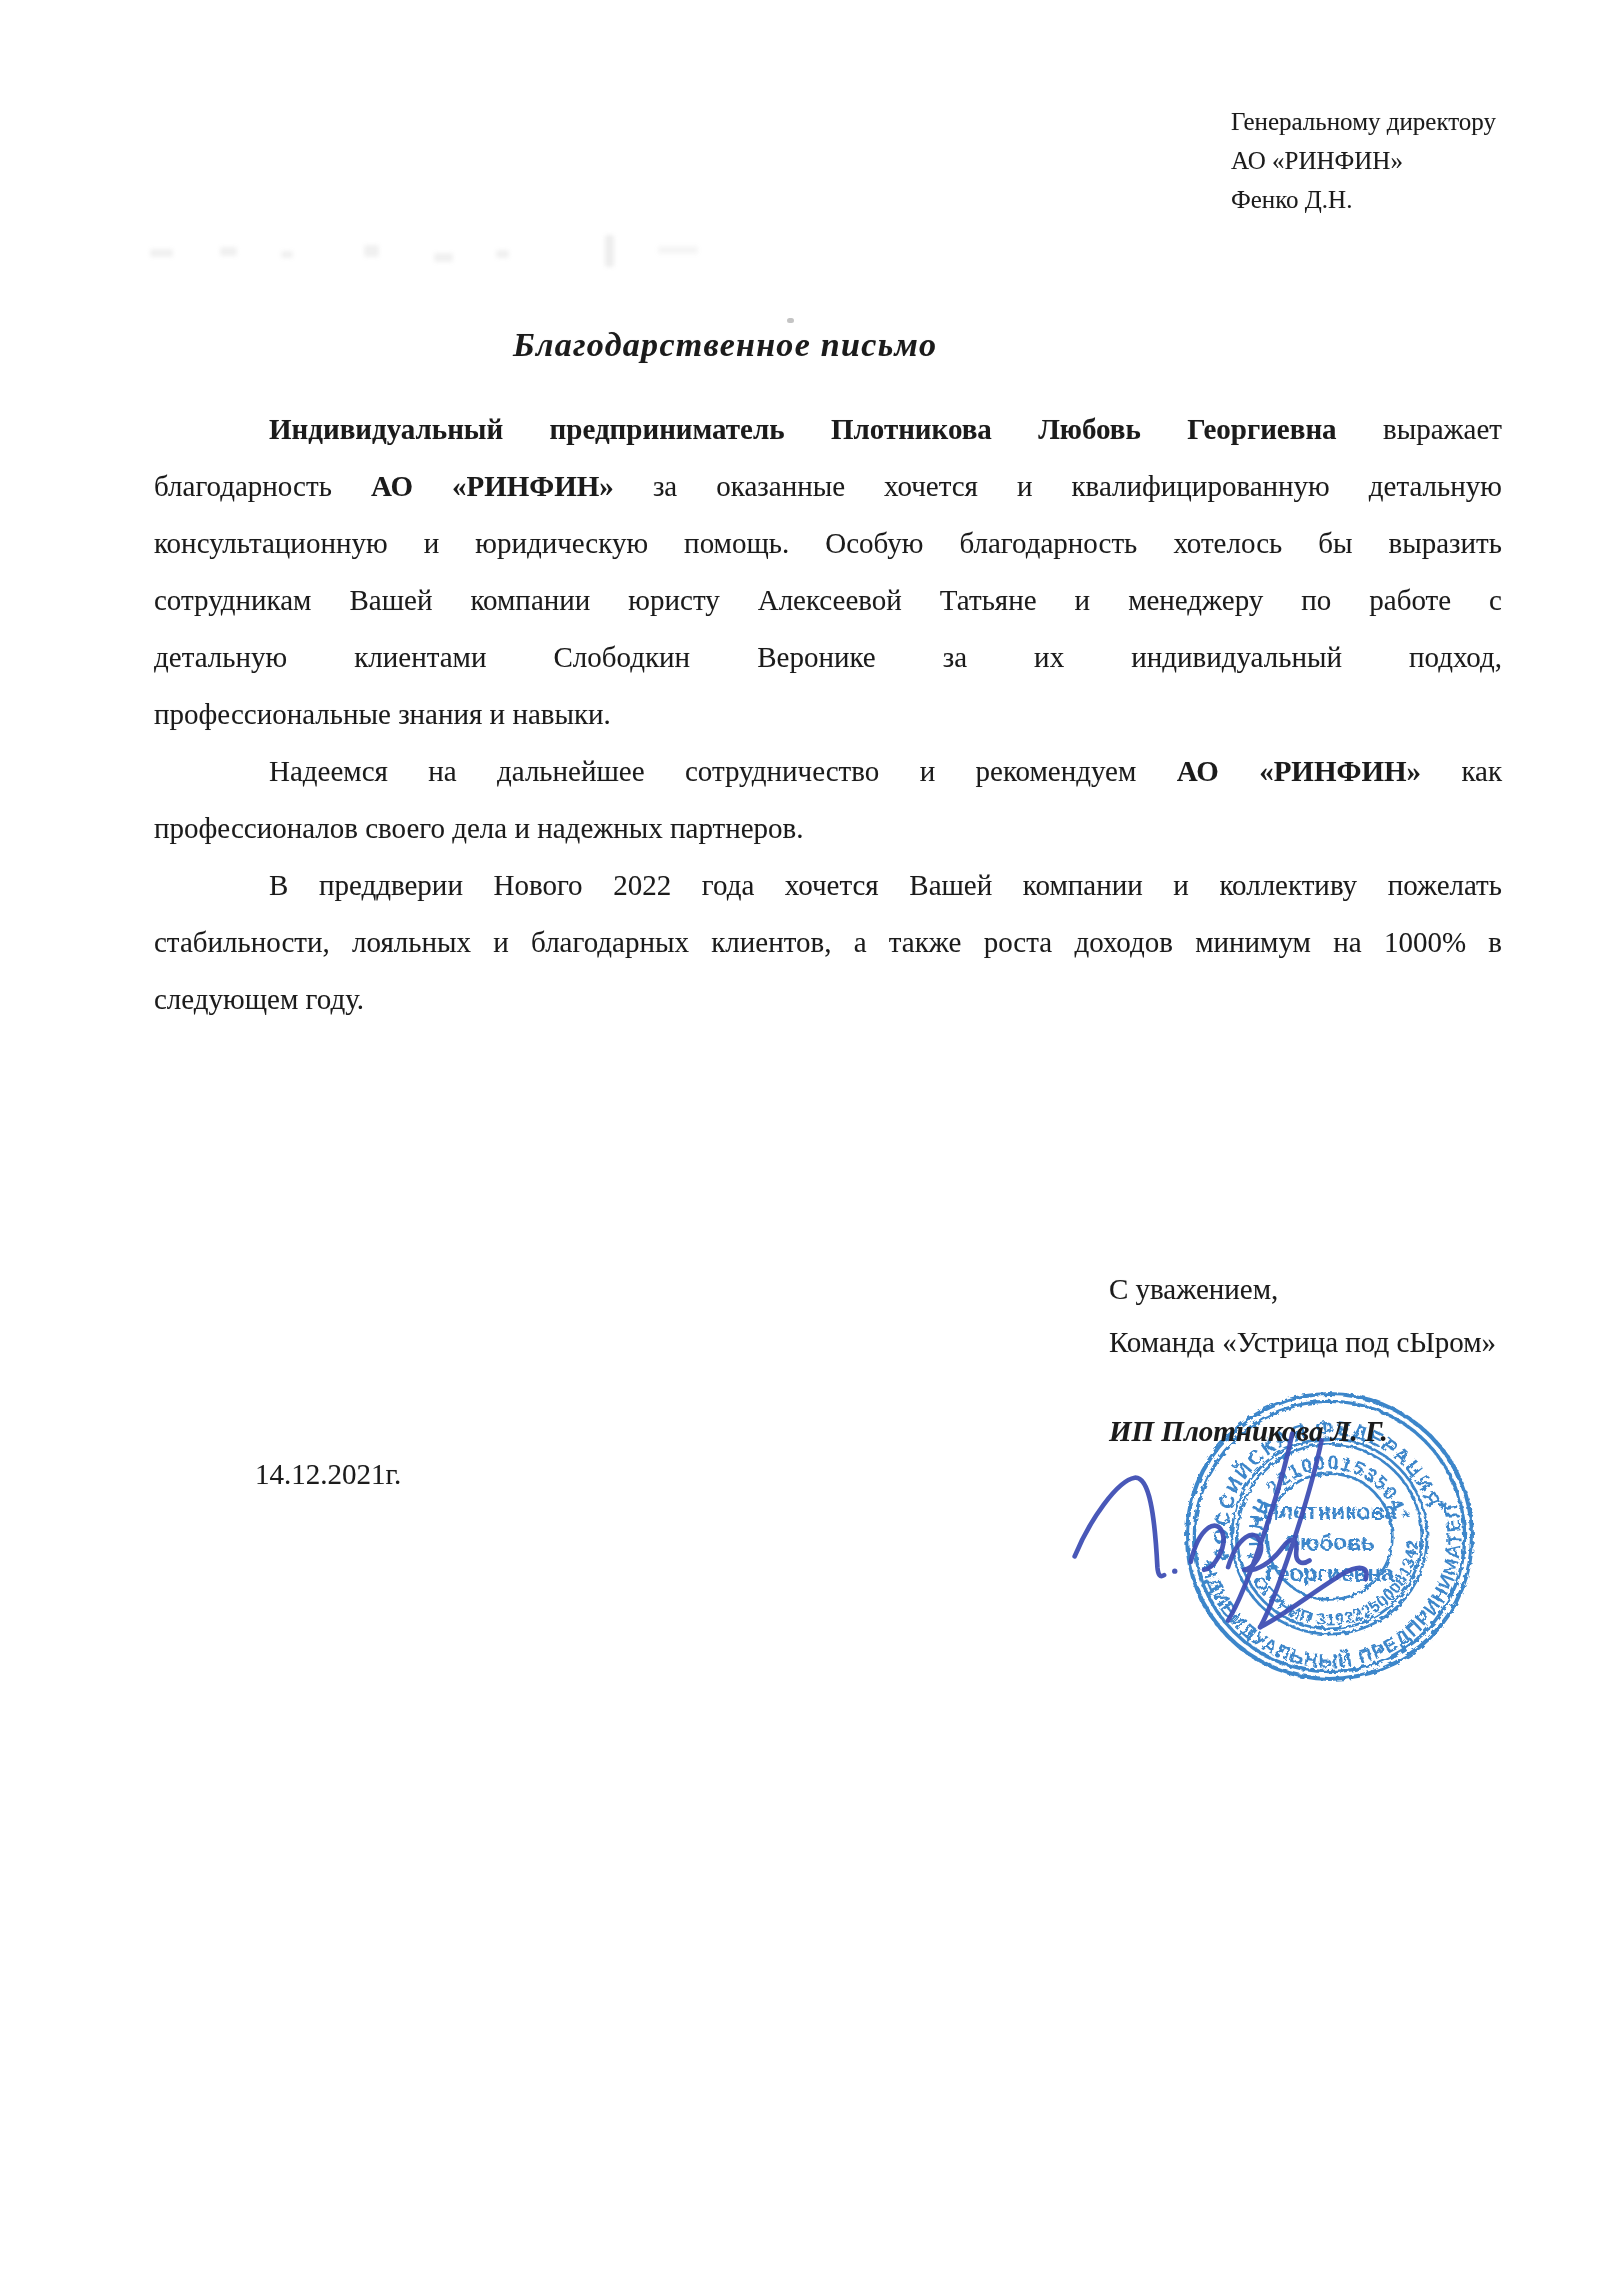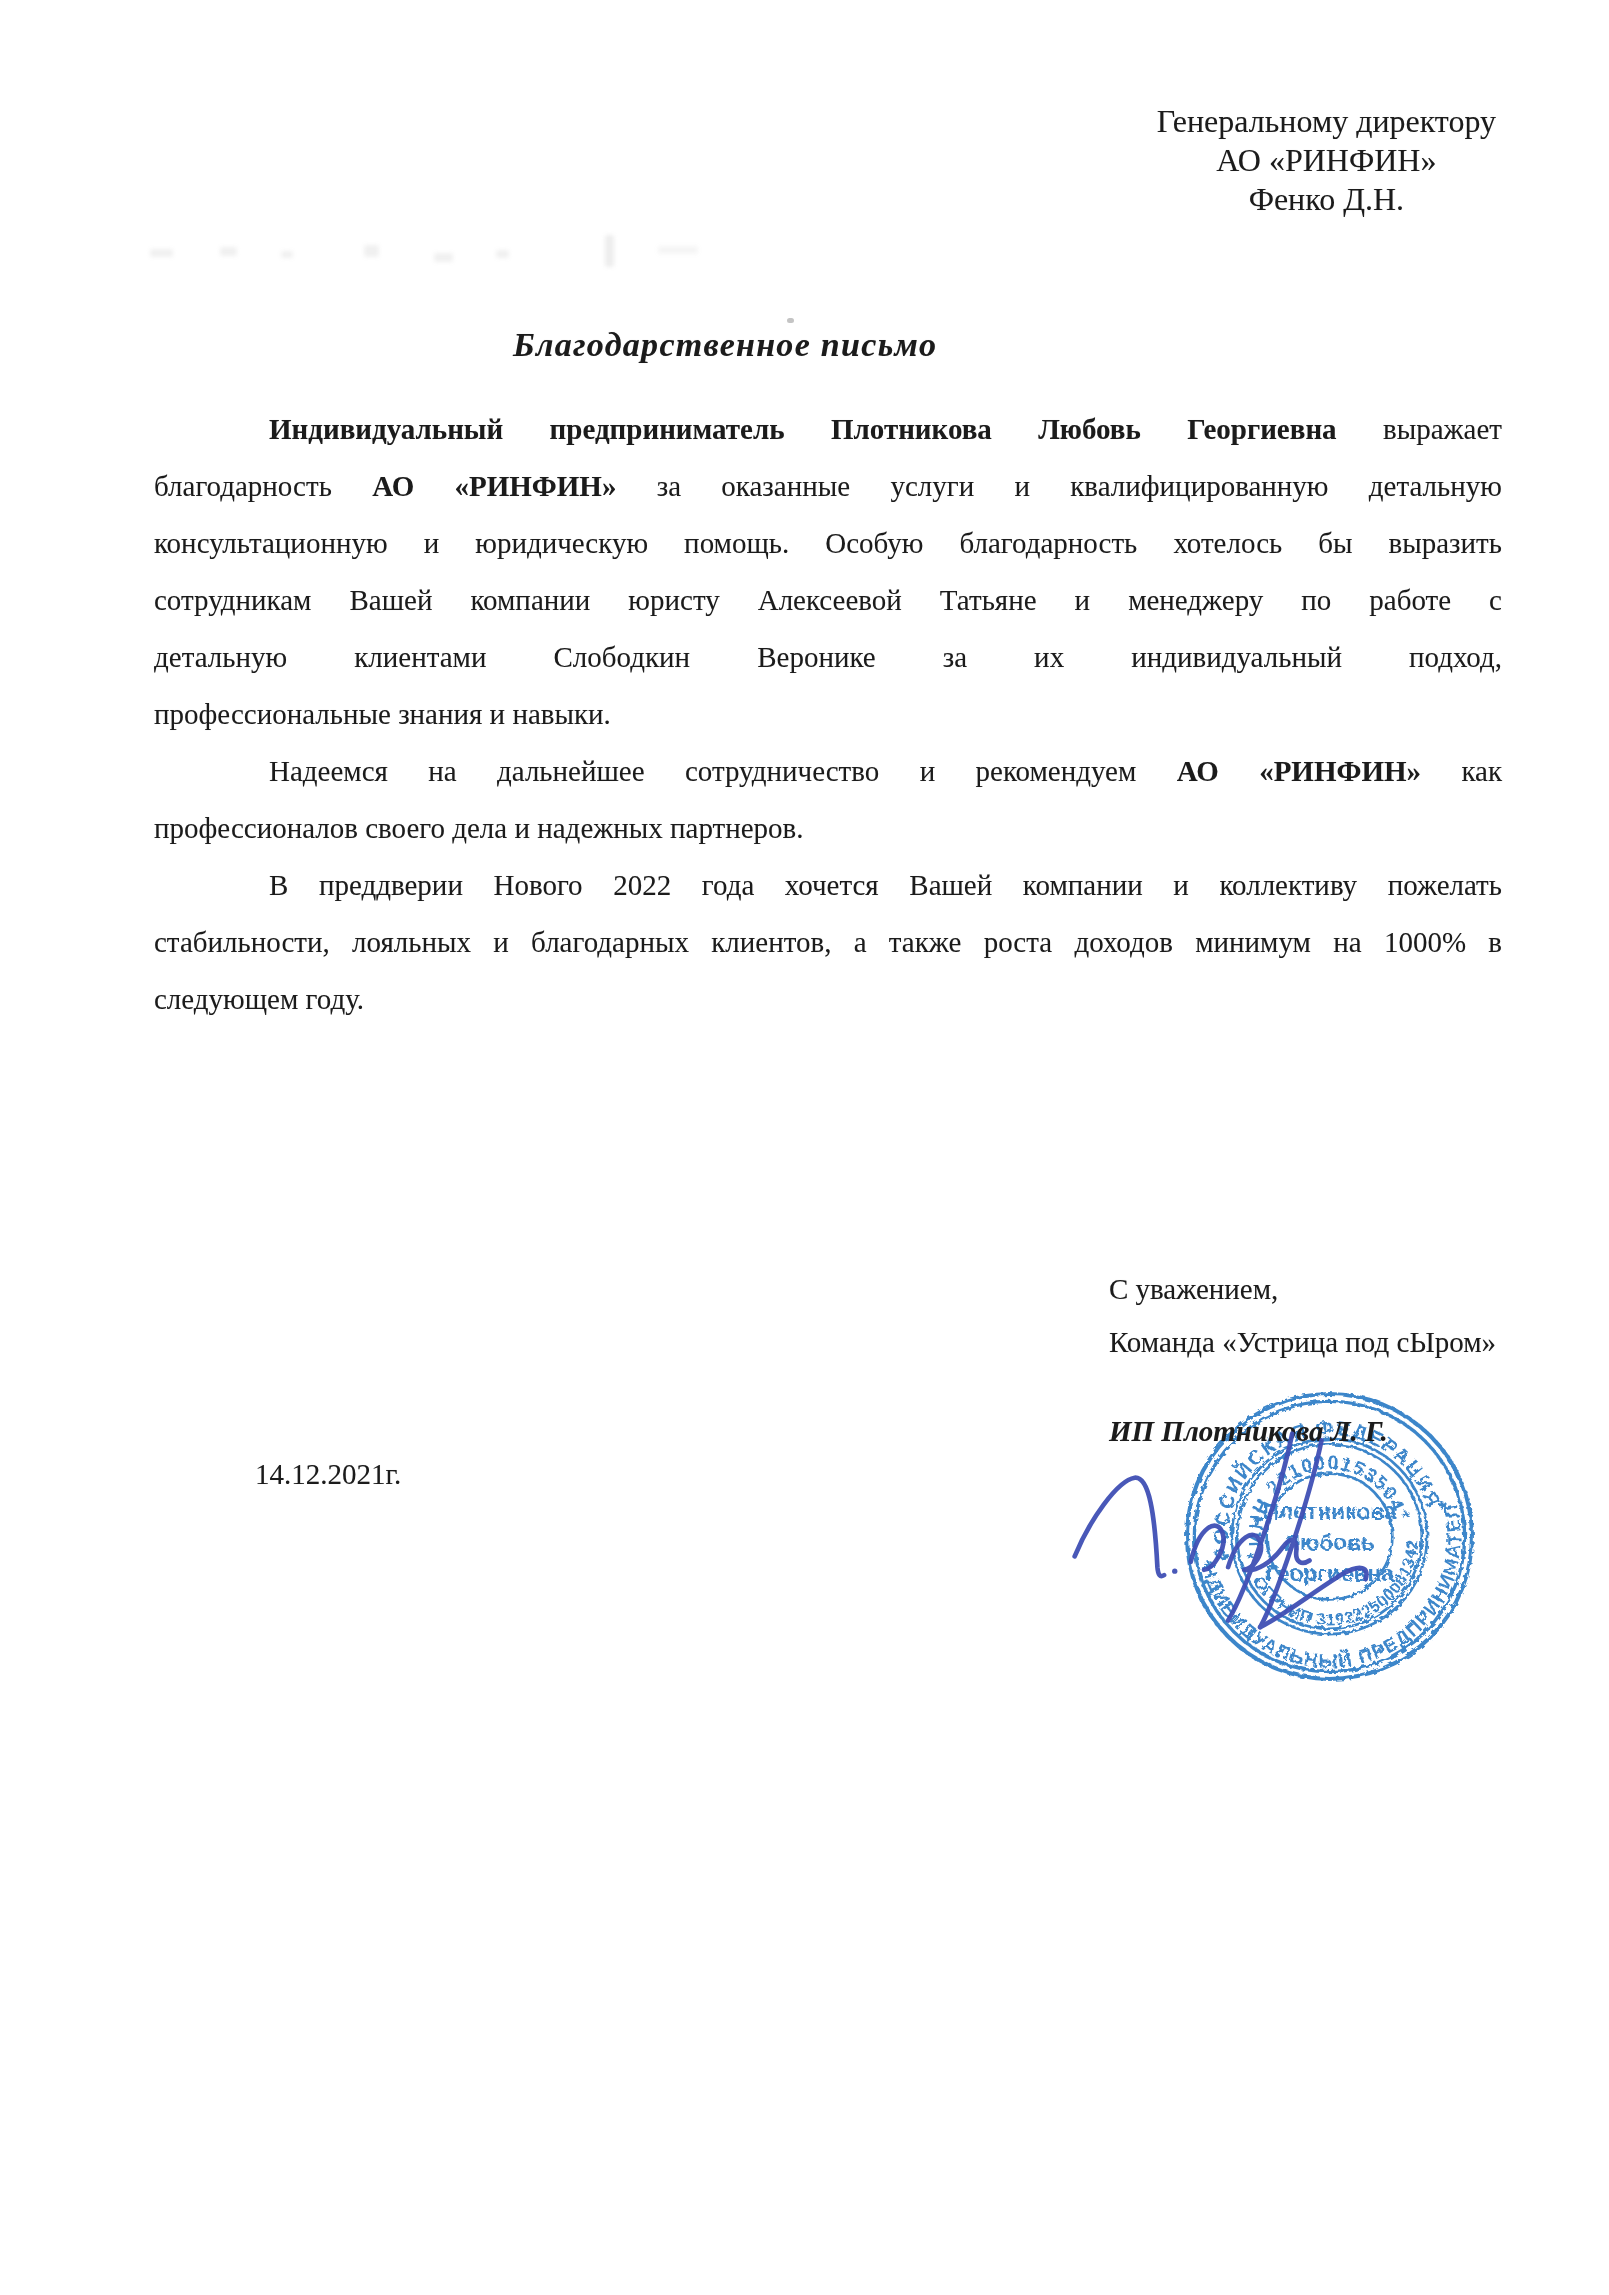--- a/index.html
+++ b/index.html
@@ -6,21 +6,21 @@
   body{
     width:1609px;height:2295px;background:#ffffff;
     font-family:"Liberation Serif", serif;color:#1b1b1b;
     position:relative;overflow:hidden;
   }
   .page{position:absolute;inset:0;background:#ffffff;}
 
   
   .recipient{
     position:absolute;top:102px;right:113px;z-index:2;
-    text-align:center;font-size:32px;line-height:39px;
+    text-align:left;font-size:25px;line-height:39px;
     text-shadow:0 0 0.7px rgba(0,0,0,.25);
   }
 
   
   .title{
     position:absolute;top:326px;left:0;width:1417px;z-index:2;
     text-align:center;font-size:34px;font-weight:bold;font-style:italic;
     letter-spacing:1.3px;text-shadow:0 0 0.7px rgba(0,0,0,.3);
   }
   .title-inner{display:inline-block;transform:translateX(16.7px);}
@@ -96,21 +96,21 @@
       <div class="hline">Фенко Д.Н.</div>
     </div>
 
   <div class="title">
     <span class="title-inner">Благодарственное письмо</span>
   </div>
 
   <div class="body-text">
       <div class="para">
         <div class="line just first"><span class="b">Индивидуальный предприниматель Плотникова Любовь Георгиевна</span><span> выражает</span></div>
-        <div class="line just"><span>благодарность </span><span class="b">АО «РИНФИН»</span><span> за оказанные услуги и квалифицированную детальную</span></div>
+        <div class="line just"><span>благодарность </span><span class="b">АО «РИНФИН»</span><span> за оказанные хочется и квалифицированную детальную</span></div>
         <div class="line just"><span>консультационную и юридическую помощь. Особую благодарность хотелось бы выразить</span></div>
         <div class="line just"><span>сотрудникам Вашей компании юристу Алексеевой Татьяне и менеджеру по работе с</span></div>
         <div class="line just"><span>детальную клиентами Слободкин Веронике за их индивидуальный подход,</span></div>
         <div class="line"><span>профессиональные знания и навыки.</span></div>
       </div>
       <div class="para">
         <div class="line just first"><span>Надеемся на дальнейшее сотрудничество и рекомендуем </span><span class="b">АО «РИНФИН»</span><span> как</span></div>
         <div class="line"><span>профессионалов своего дела и надежных партнеров.</span></div>
       </div>
       <div class="para">

